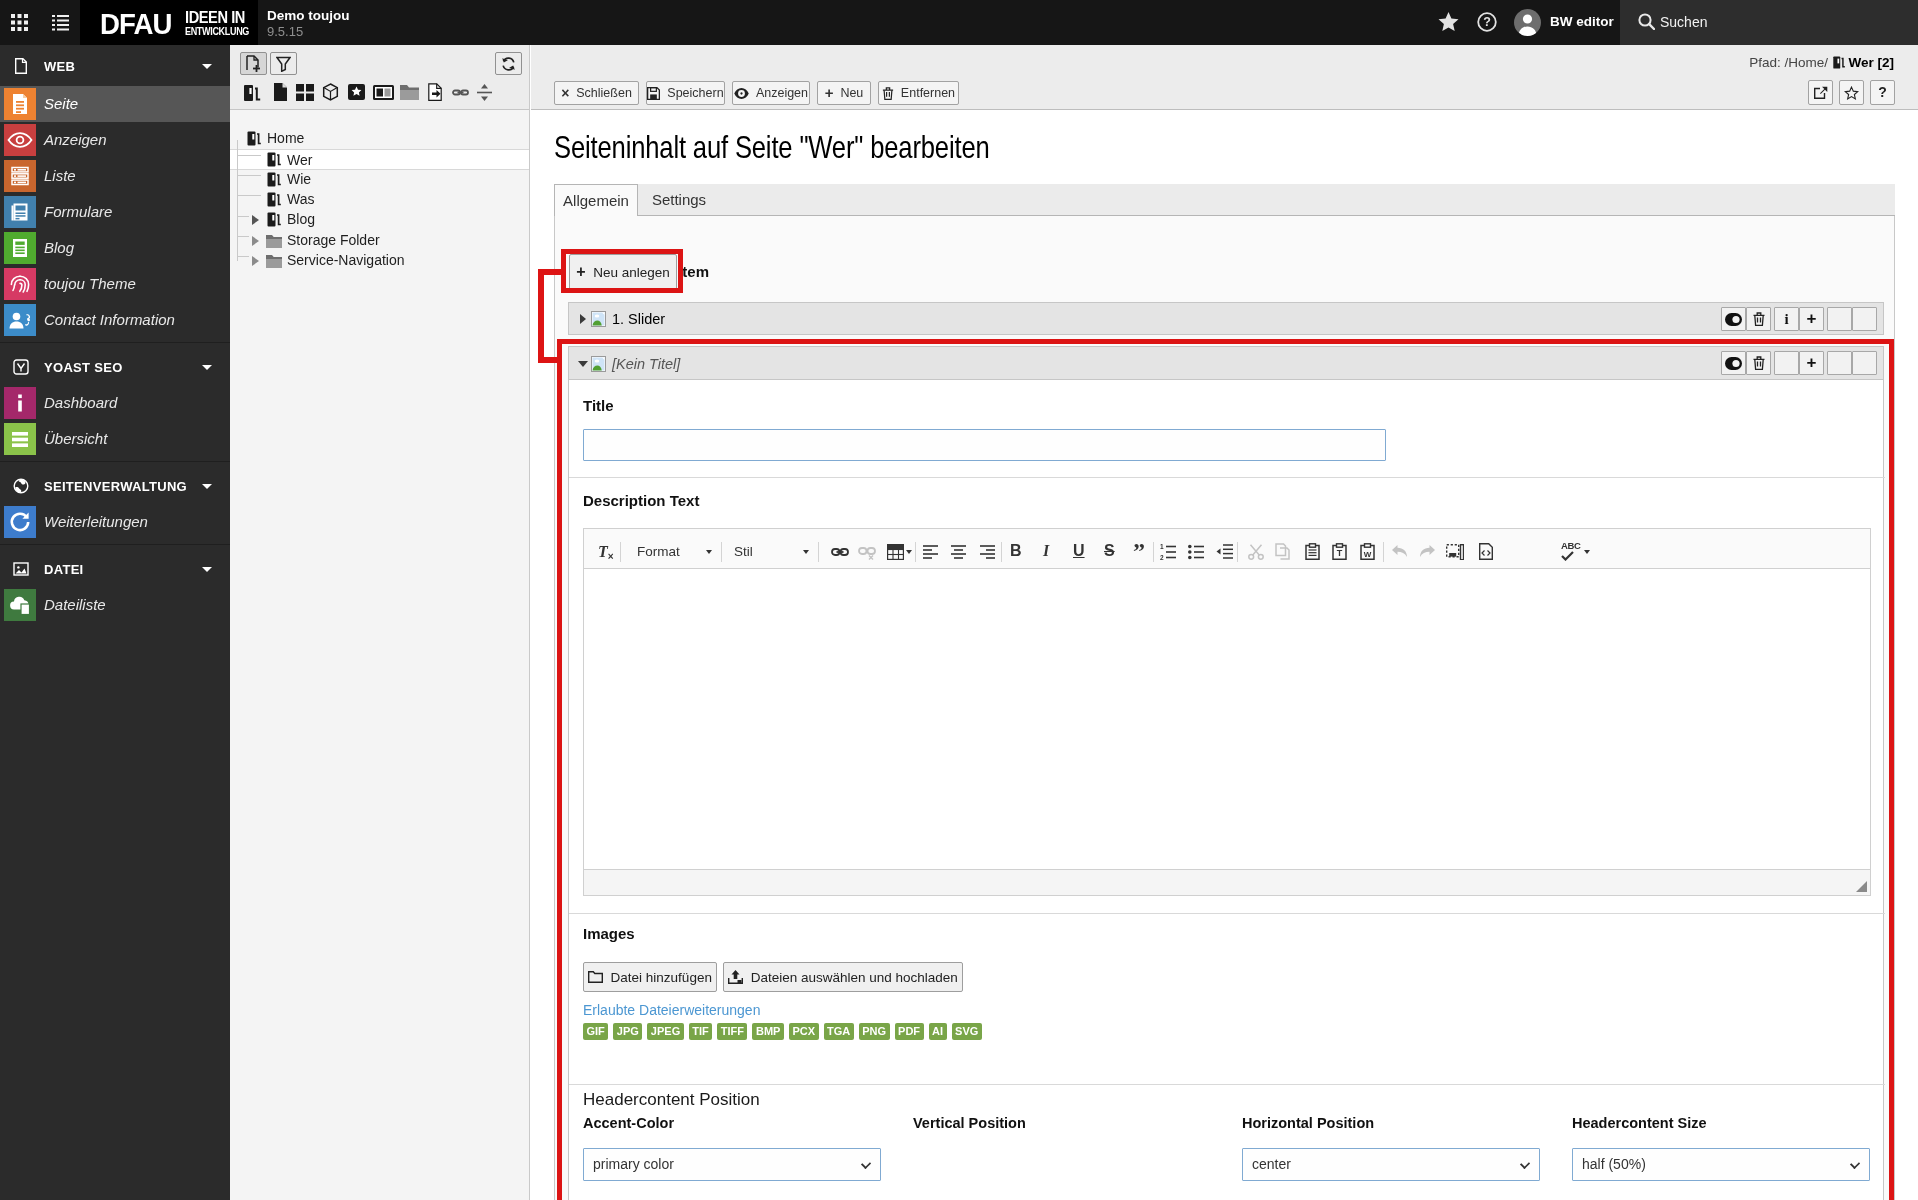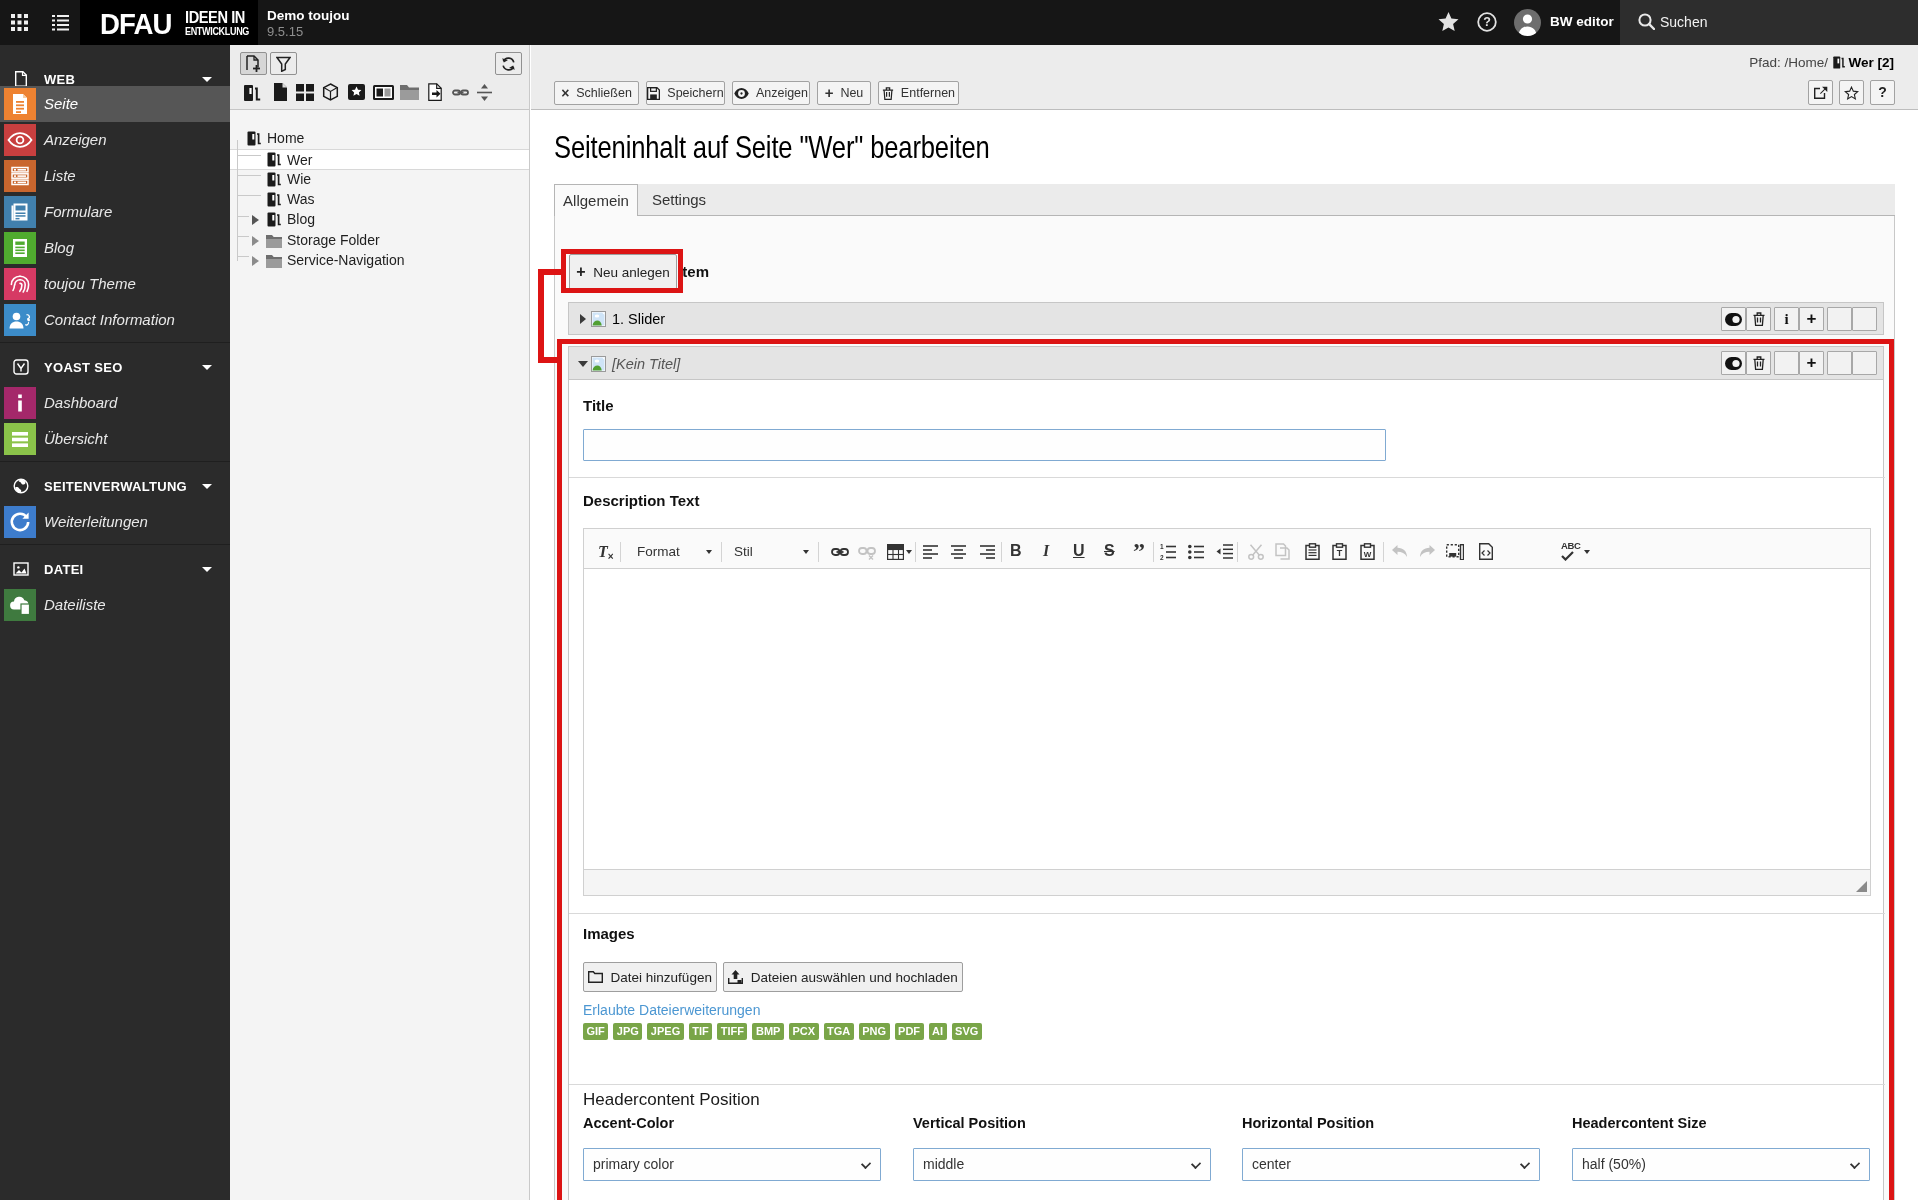--- a/index.html
+++ b/index.html
@@ -117,21 +117,21 @@
 <div id="searchblock">
   <svg class="abs" style="left:18px;top:13px;" width="17" height="17" viewBox="0 0 17 17">
       <circle cx="7" cy="7" r="5.6" fill="none" stroke="#e8e8e8" stroke-width="2"></circle>
       <line x1="11.2" y1="11.2" x2="16" y2="16" stroke="#e8e8e8" stroke-width="2.4" stroke-linecap="round"></line>
     </svg>
   <div class="abs" style="left:40px;top:14px;color:#f2f2f2;font-size:14px;">Suchen</div>
 </div>
 
 <div id="sidebar">
 
-  <div class="mhead" style="top:16px;padding-left:18px;">
+  <div class="mhead" style="top:3px;padding-left:18px;">
     <svg class="hicon" viewBox="0 0 16 16">
         <path fill="none" stroke="#fff" stroke-width="1.4" d="M2.7.7h7.2L13.3 4v11.3H2.7z"></path>
         <path fill="none" stroke="#fff" stroke-width="1.2" d="M9.5.7V4.4h3.8"></path>
       </svg>
     <div class="hlabel">WEB</div>
       <div class="caret"></div>
   </div>
   <div class="mod" style="top:41px;background:#565656;color:#fff;">
     <div class="micon" style="background:#ee8231;"><svg width="32" height="32" viewBox="0 0 32 32">
           <path fill="#fff" d="M9 6h10l4 4v16H9z"></path>
@@ -711,21 +711,20 @@
         <span class="badge">GIF</span><span class="badge">JPG</span><span class="badge">JPEG</span><span class="badge">TIF</span><span class="badge">TIFF</span><span class="badge">BMP</span><span class="badge">PCX</span><span class="badge">TGA</span><span class="badge">PNG</span><span class="badge">PDF</span><span class="badge">AI</span><span class="badge">SVG</span>
       </div>
       <div class="divider" style="top:704px;"></div>
 
       <div class="abs" style="left:14px;top:710px;font-size:17px;color:#1a1a1a;">Headercontent Position</div>
       <div class="blabel" style="left:14px;top:735px;font-size:14.5px;">Accent-Color</div>
       <div class="blabel" style="left:344px;top:735px;font-size:14.5px;">Vertical Position</div>
       <div class="blabel" style="left:673px;top:735px;font-size:14.5px;">Horizontal Position</div>
       <div class="blabel" style="left:1003px;top:735px;font-size:14.5px;">Headercontent Size</div>
       <div class="fsel" style="left:14px;top:768px;">primary color<span class="sarrow"></span></div>
-      <div class="fsel" style="left:344px;top:768px;">middle<span class="sarrow"></span></div>
       <div class="fsel" style="left:673px;top:768px;">center<span class="sarrow"></span></div>
       <div class="fsel" style="left:1003px;top:768px;">half (50%)<span class="sarrow"></span></div>
     </div>
   </div>
 </div>
 
 <div class="red" style="left:538px;top:269px;width:23px;height:6px;"></div>
 <div class="red" style="left:538px;top:269px;width:6px;height:94px;"></div>
 <div class="red" style="left:538px;top:357px;width:20px;height:6px;"></div>
 <div style="position:absolute;left:561px;top:249px;width:122px;height:44px;border:5px solid #dc1414;"></div>

